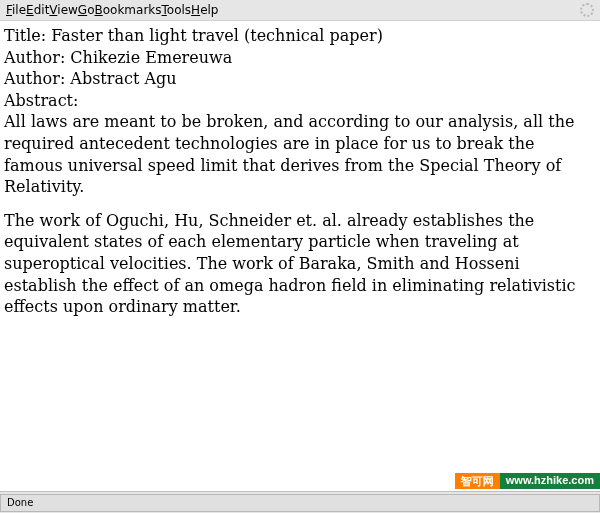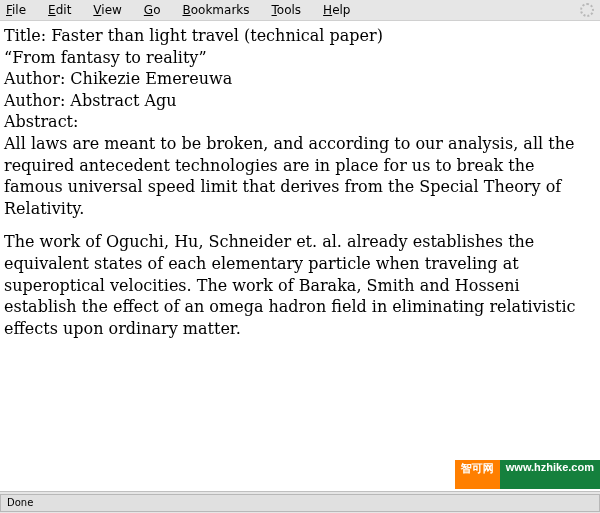--- a/index.html
+++ b/index.html
@@ -15,21 +15,21 @@
   .menubar {
     display: flex;
     align-items: center;
     justify-content: space-between;
     background: #e6e6e6;
     border-bottom: 1px solid #d0d0d0;
     padding: 3px 6px;
     font-family: "DejaVu Sans", Arial, sans-serif;
     font-size: 12px;
   }
-  .menubar-items { display: flex; gap: 22px; }
+  .menubar-items { display: flex; gap: 0; }
   .menu-item { cursor: pointer; }
   .menu-item .ul { text-decoration: underline; }
   .throbber {
     width: 14px; height: 14px;
     border: 2px dotted #b8b8b8;
     border-radius: 50%;
   }
   .content {
     padding: 4px 6px 6px 4px;
     line-height: 1.35;
@@ -58,21 +58,21 @@
     align-items: center;
   }
   .badge-group {
     position: absolute;
     right: 0;
     bottom: 24px;
     display: flex;
     font-family: Arial, sans-serif;
     font-size: 11px;
     font-weight: bold;
-    height: 29px;
+    height: 16px;
   }
   .badge-orange {
     background: #ff7f00; color: #fff;
     padding: 1px 6px;
   }
   .badge-red {
     background: #15803d; color: #fff;
     padding: 1px 6px;
   }
 </style>
@@ -87,21 +87,20 @@
     <span class="menu-item"><span class="ul">G</span><span>o</span></span>
     <span class="menu-item"><span class="ul">B</span><span>ookmarks</span></span>
     <span class="menu-item"><span class="ul">T</span><span>ools</span></span>
     <span class="menu-item"><span class="ul">H</span><span>elp</span></span>
   </div>
   <div class="throbber"></div>
 </div>
 
 <div class="content">
   <p>Title: Faster than light travel (technical paper)</p>
-  <p>“From fantasy to reality”</p>
   <p>Author: Chikezie Emereuwa</p>
   <p>Author: Abstract Agu</p>
   <p>Abstract:</p>
   <p>All laws are meant to be broken, and according to our analysis, all the required antecedent technologies are in place for us to break the famous universal speed limit that derives from the Special Theory of Relativity.</p>
   <div class="para-gap"></div>
   <p>The work of Oguchi, Hu, Schneider et. al. already establishes the equivalent states of each elementary particle when traveling at superoptical velocities. The work of Baraka, Smith and Hosseni establish the effect of an omega hadron field in eliminating relativistic effects upon ordinary matter.</p>
 </div>
 
 <div class="badge-group">
   <span class="badge-orange">智可网</span>

